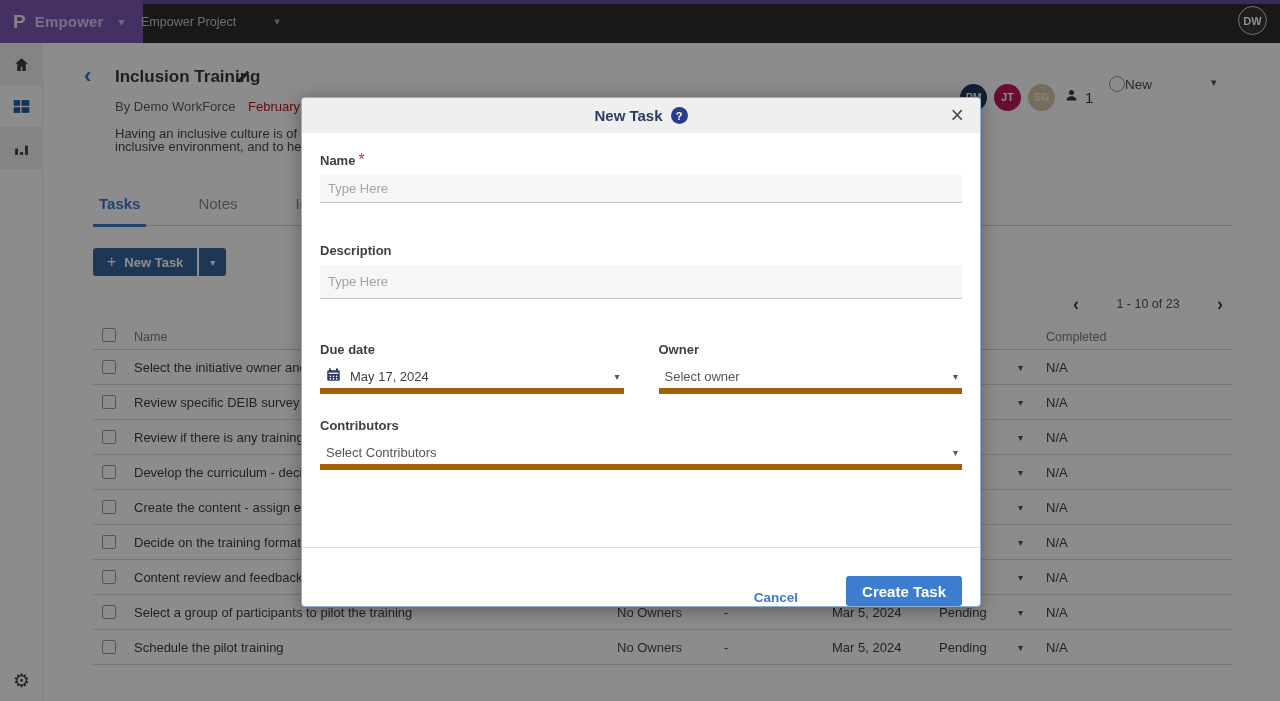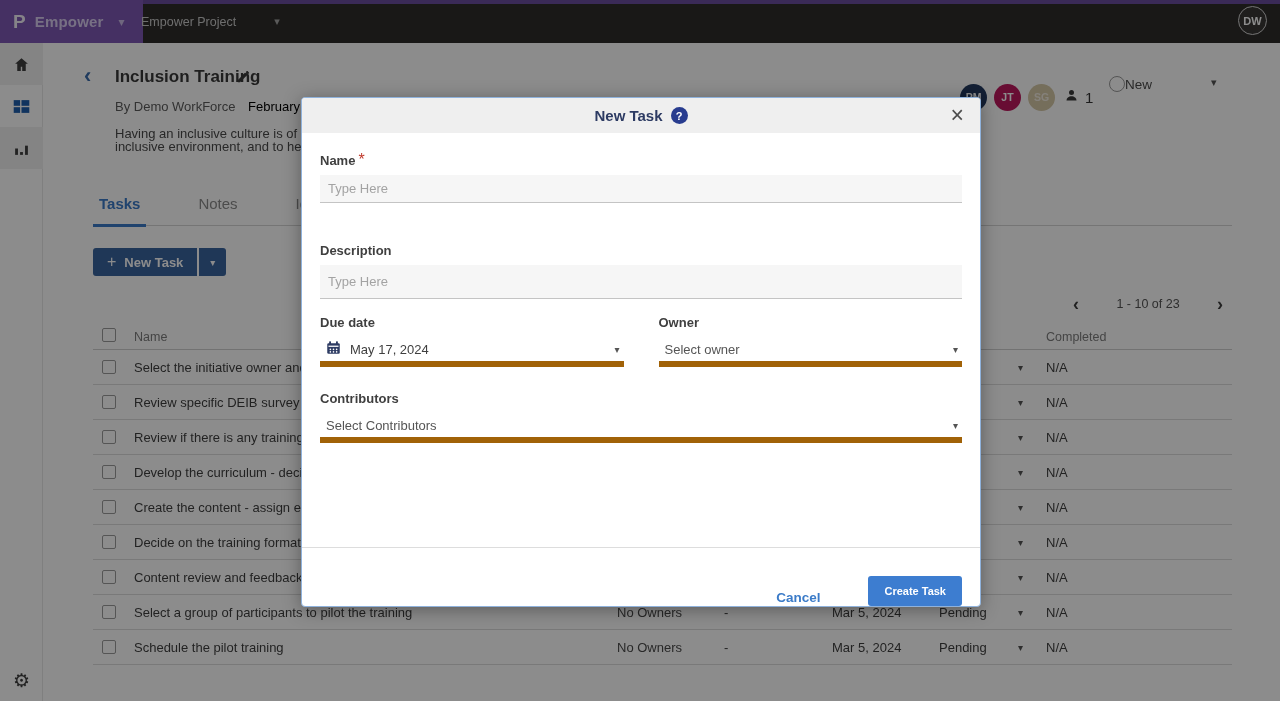--- a/index.html
+++ b/index.html
@@ -34,21 +34,21 @@
   .side-spacer { flex: 1; }
   .gear-glyph { font-size: 19px; color: #3e3e3e; line-height: 1; }
 
   
   .main { position: absolute; top: 43px; left: 43px; width: 1237px; height: 658px; background: #ffffff; z-index: 1; }
 
   .back-chevron { position: absolute; left: 41px; top: 22px; color: #3b6cab; font-size: 22px; font-weight: 700; line-height: 1; }
   .proj-title { position: absolute; left: 72px; top: 24px; color: #3a3a3a; font-size: 17px; font-weight: 700; }
   .edit-icon { position: absolute; left: 193px; top: 26px; }
   .byline { position: absolute; left: 72px; top: 56px; color: #5c5c5c; font-size: 13px; }
-  .date-frag { position: absolute; left: 205px; top: 56px; color: #000000; font-size: 13px; text-align: right; }
+  .date-frag { position: absolute; left: 205px; top: 56px; color: #b91c1c; font-size: 13px; text-align: right; }
   .desc { position: absolute; left: 72px; top: 85px; width: 560px; color: #4a4a4a; font-size: 13px; line-height: 12.5px; }
 
   .people-row { position: absolute; left: 917px; top: 40px; height: 28px; display: flex; align-items: center; }
   .avatar-sm { width: 27px; height: 27px; border-radius: 50%; color: #ffffff; font-size: 10.5px; font-weight: 700;
                display: flex; align-items: center; justify-content: center; margin-right: 7px; }
   .avatar-pm { background: #233a60; }
   .avatar-jt { background: #be185d; }
   .avatar-sg { background: #d6c8a6; color: #f2ece0; }
   .person-count { display: flex; align-items: center; gap: 6px; margin-left: 2px; color: #333; font-size: 15px; }
   .status-select { position: absolute; left: 1066px; top: 33px; display: flex; align-items: center; }
@@ -104,33 +104,33 @@
                 font-weight: 700; display: flex; align-items: center; justify-content: center; }
   .modal-close { position: absolute; right: 14px; top: 4px; color: #4e4e4e; font-size: 23px; line-height: 1;
                  background: none; border: none; font-family: inherit; padding: 2px; }
   .modal-body { flex: 1; padding: 18px 18px 0 18px; display: flex; flex-direction: column; }
   .field-label { color: #3f3f3f; font-size: 13px; font-weight: 700; }
   .req-star { color: #c0392b; margin-left: 3px; font-weight: 400; }
   .text-input { margin-top: 6px; width: 100%; background: #f6f6f6; border: none; border-bottom: 1px solid #c4c4c4;
                 height: 28px; padding: 0 8px; font-family: inherit; font-size: 13px; color: #333; }
   .text-input.tall { height: 34px; }
   .text-input::placeholder { color: #a3a3a3; }
-  .two-col { display: flex; gap: 35px; margin-top: 14px; }
+  .two-col { display: flex; gap: 35px; margin-top: 41px; }
   .col { flex: 1; }
   .select-field { margin-top: 6px; height: 30px; border-bottom: 6px solid #a16207; display: flex;
                   align-items: center; gap: 9px; padding: 0 4px 0 6px; }
   .select-field .placeholder { color: #555; font-size: 13px; flex: 1; }
   .select-field .value { color: #3f3f3f; font-size: 13px; flex: 1; }
   .field-caret { color: #555; font-size: 10px; }
   .contrib-block { margin-top: 22px; }
   .modal-footer { height: 59px; border-top: 1px solid #dddddd; display: flex; align-items: flex-end;
                   justify-content: flex-end; gap: 42px; padding: 0 18px; }
   .btn-cancel { background: none; border: none; color: #3b7bc8; font-family: inherit; font-size: 13.5px; font-weight: 700; }
   .btn-create { background: #3d7dd0; border: none; border-radius: 3px; color: #ffffff; font-family: inherit;
-                font-size: 11px; font-weight: 700; height: 30px; padding: 0 16px; }
+                font-size: 15px; font-weight: 700; height: 30px; padding: 0 16px; }
   .cal-icon { display: block; }
 </style>
 </head>
 <body>
 
 <div class="page">
 
   <div class="topbar">
     <div class="brand">
       <span class="brand-glyph">P</span>

